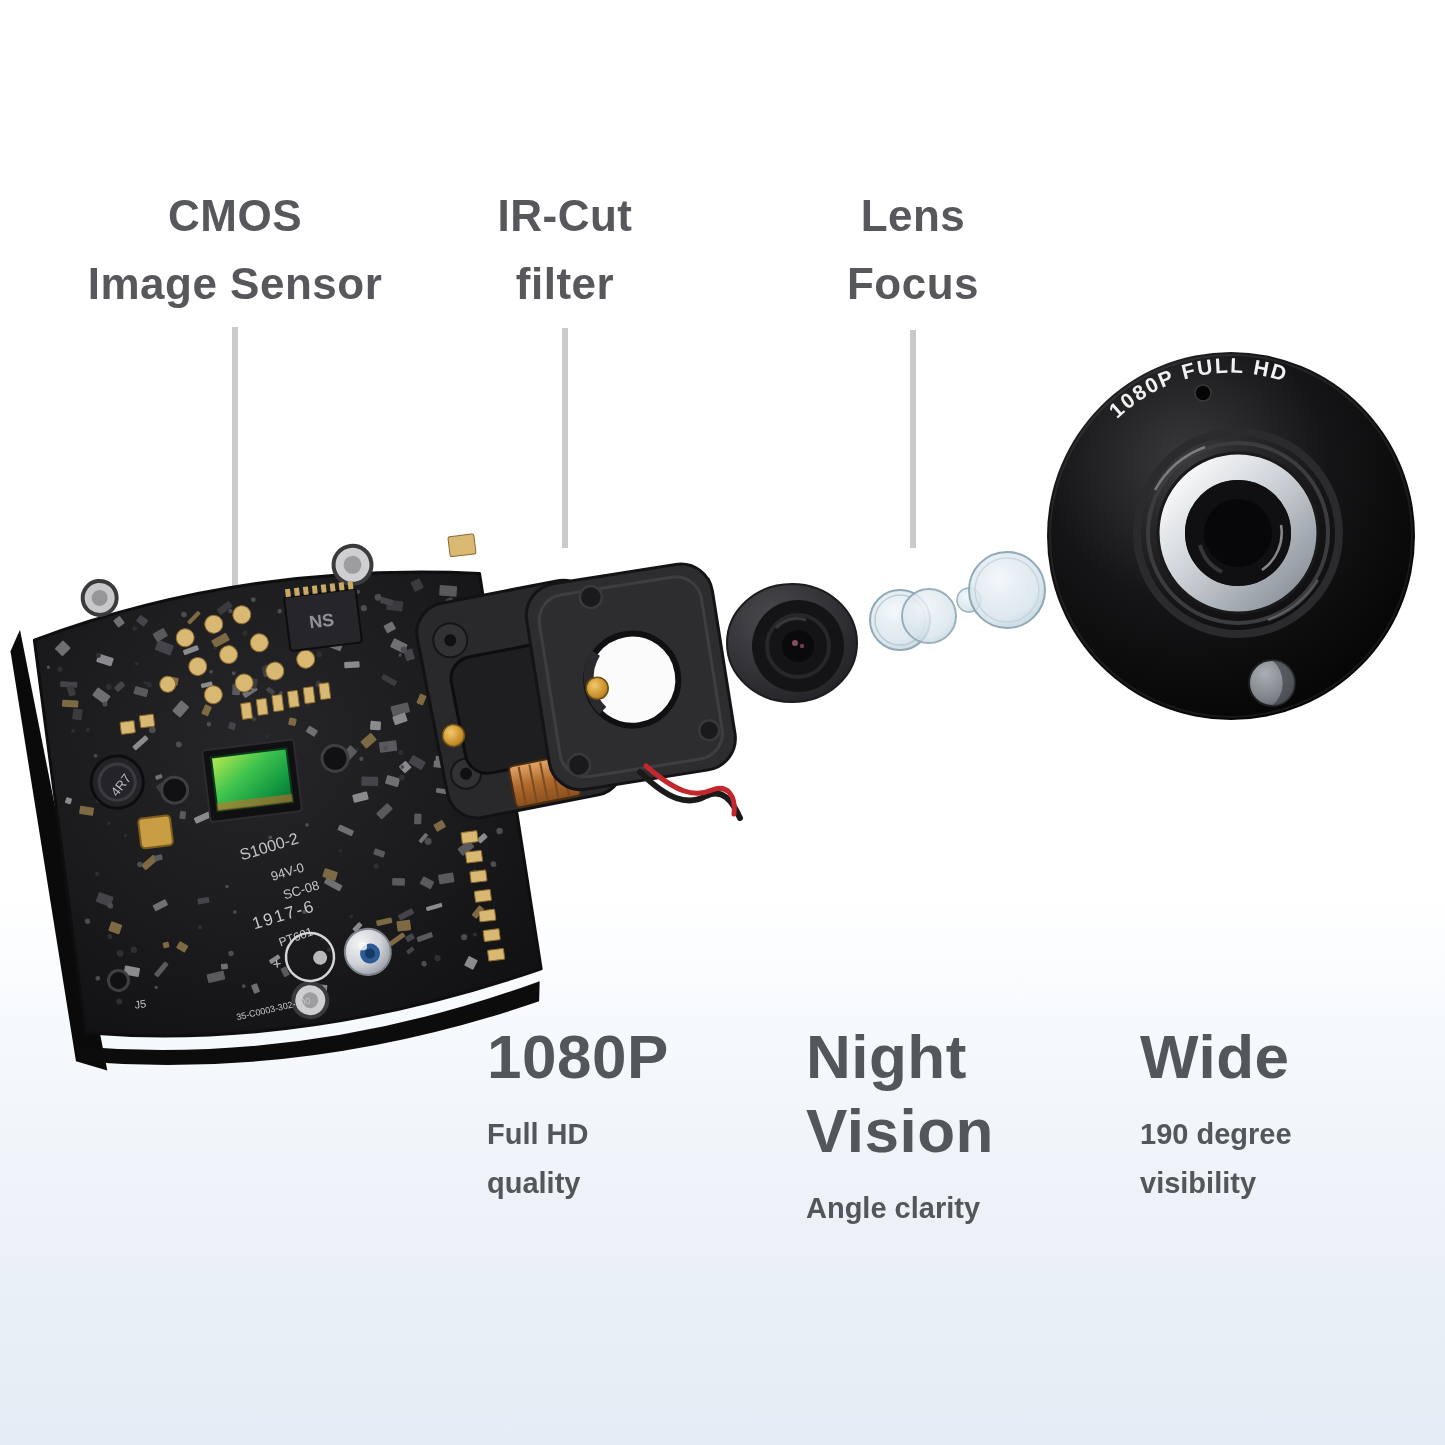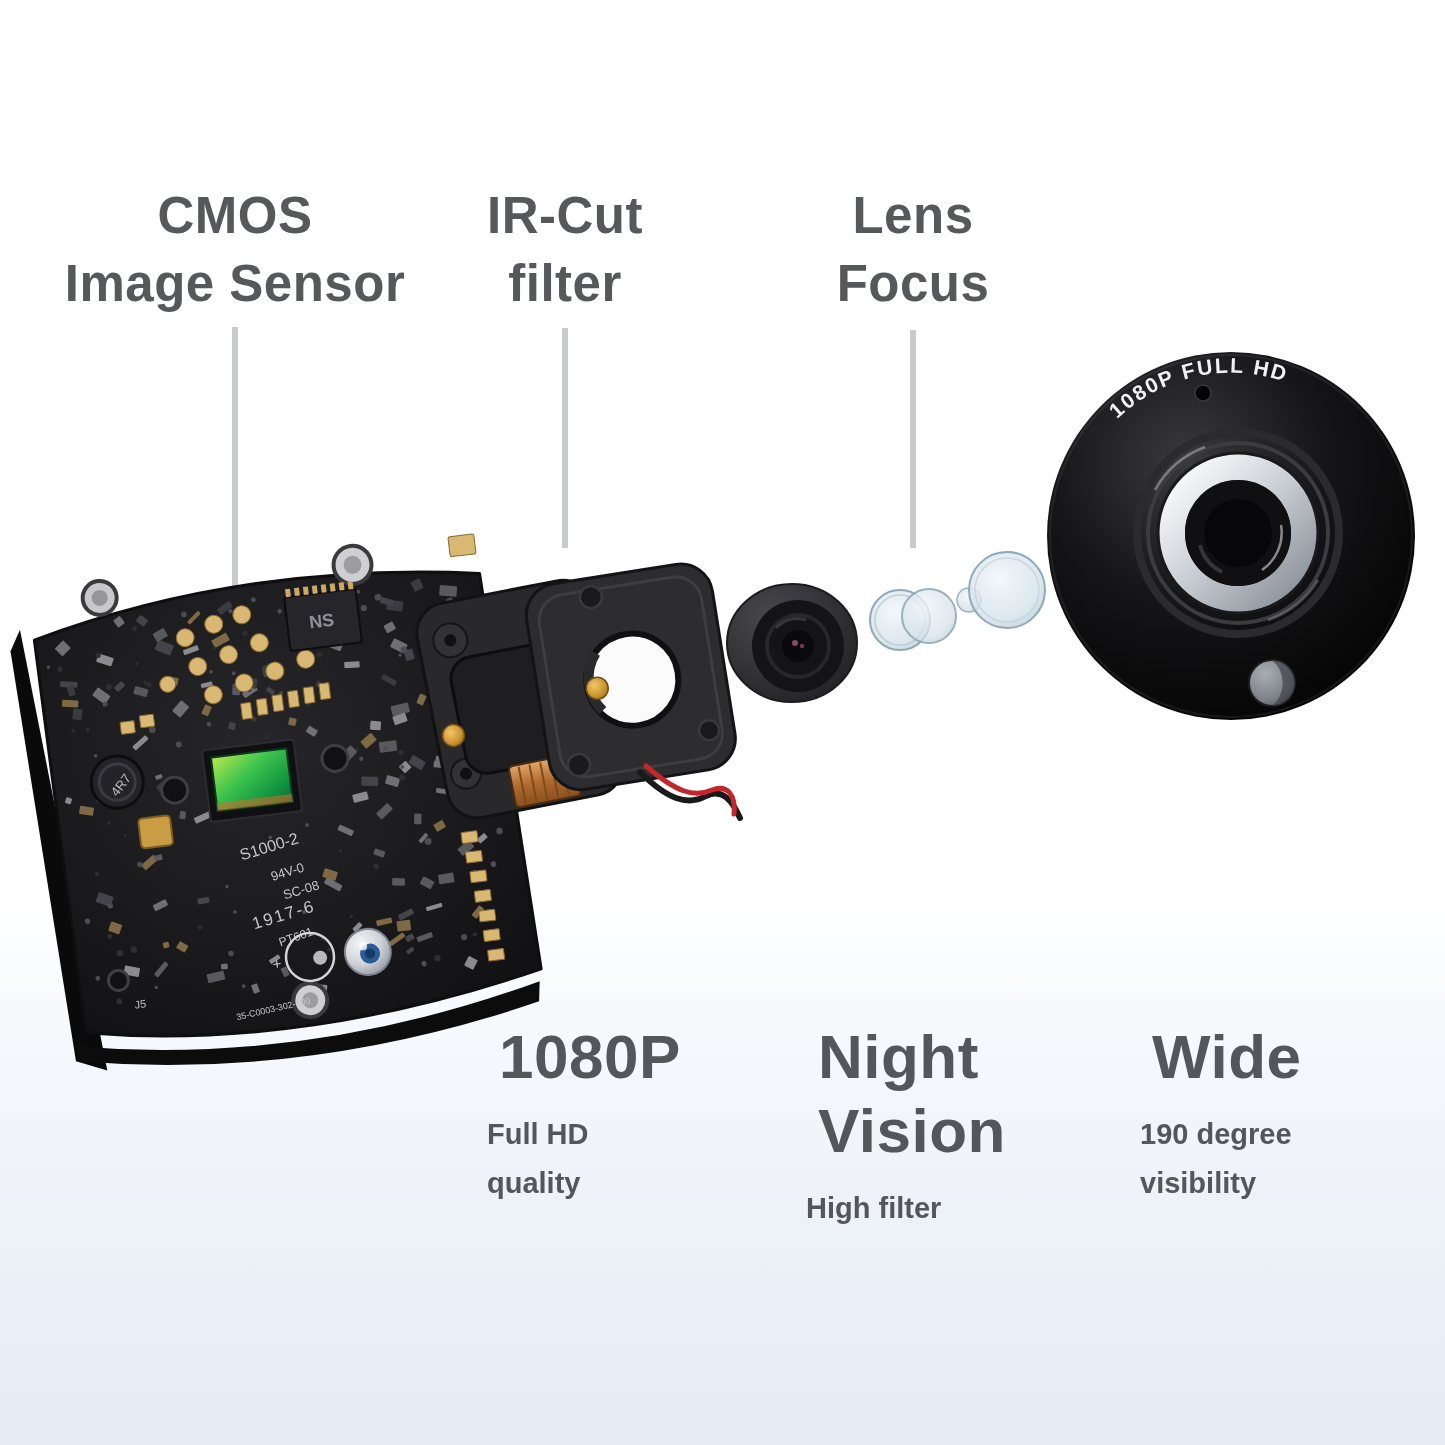--- a/index.html
+++ b/index.html
@@ -3,25 +3,25 @@
 <meta charset="utf-8">
 <style>
   html,body{margin:0;padding:0;}
   body{font-family:"Liberation Sans","DejaVu Sans",sans-serif;background:#fff;}
   .scene{
     position:relative;width:1445px;height:1445px;overflow:hidden;
     background:linear-gradient(180deg,#ffffff 0%,#ffffff 62%,#f7fafd 70%,#edf2f8 84%,#e5ecf5 100%);
   }
   .callout{
     position:absolute;text-align:center;color:#57585b;
-    font-size:51px;font-weight:600;line-height:68px;letter-spacing:.5px;white-space:nowrap;
+    font-size:44px;font-weight:600;line-height:68px;letter-spacing:.5px;white-space:nowrap;
   }
   .leader{position:absolute;width:6px;background:#c9cacb;}
   .feature{position:absolute;color:#54575a;}
-  .feature .title-line{font-size:62px;font-weight:bold;line-height:74px;letter-spacing:.5px;margin-left:12px;}
+  .feature .title-line{font-size:62px;font-weight:bold;line-height:74px;letter-spacing:.5px;}
   .feature .desc{margin-top:16px;}
   .feature .desc-line{font-size:29px;font-weight:bold;line-height:49px;}
   svg text{font-family:"Liberation Sans","DejaVu Sans",sans-serif;}
 </style>
 </head>
 <body>
 
 <div class="scene">
 
   <div class="callout" style="left:35px;top:182px;width:400px;">
@@ -509,21 +509,21 @@
     <div class="title-line">1080P</div>
     <div class="desc">
       <div class="desc-line">Full HD</div>
       <div class="desc-line">quality</div>
     </div>
   </div>
   <div class="feature" style="left:806px;top:1020px;">
     <div class="title-line">Night</div>
     <div class="title-line">Vision</div>
     <div class="desc">
-      <div class="desc-line">High filter</div>
+      <div class="desc-line">Angle clarity</div>
     </div>
   </div>
   <div class="feature" style="left:1140px;top:1020px;">
     <div class="title-line">Wide</div>
     <div class="desc">
       <div class="desc-line">190 degree</div>
       <div class="desc-line">visibility</div>
     </div>
   </div>
 

